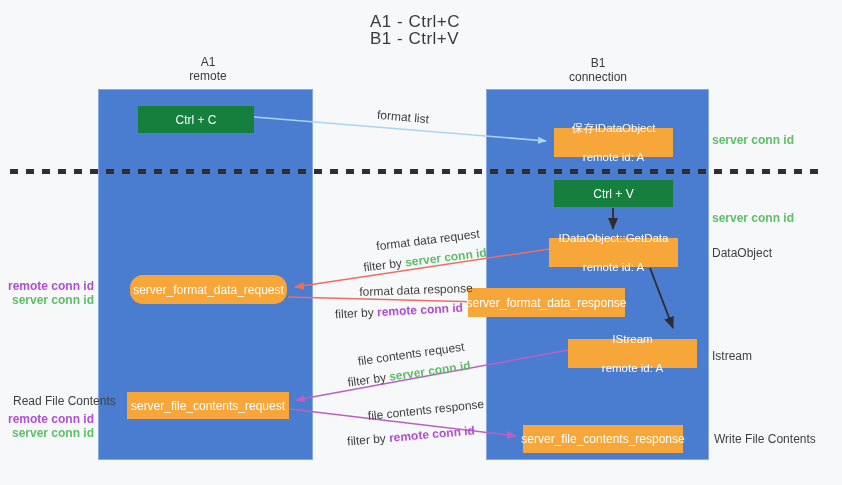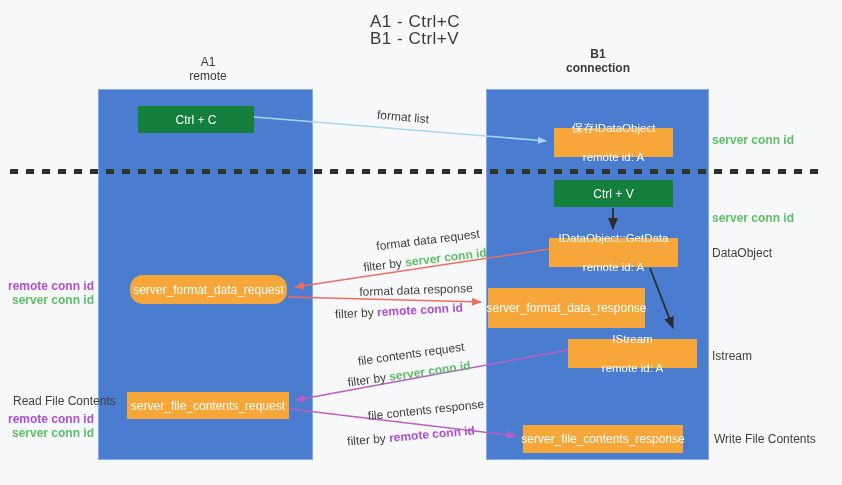--- a/index.html
+++ b/index.html
@@ -50,21 +50,21 @@
 
 <div class="abs title">
   <div>A1 - Ctrl+C</div>
   <div>B1 - Ctrl+V</div>
 </div>
 
 <div class="abs col-header" style="left:208px;top:55px;">
   <div>A1</div>
   <div>remote</div>
 </div>
-<div class="abs col-header" style="left:598px;top:47px;font-weight:bold;">
+<div class="abs col-header" style="left:598px;top:56px;">
   <div>B1</div>
   <div>connection</div>
 </div>
 
 <div class="abs column" style="left:98px;top:89px;width:215px;height:371px;"></div>
 <div class="abs column" style="left:486px;top:89px;width:223px;height:371px;"></div>
 
 <div class="abs dashed"></div>
 
 <svg width="842" height="485" viewBox="0 0 842 485">
@@ -106,21 +106,21 @@
 
 <div class="abs node orange" style="left:549px;top:238px;width:129px;height:29px;font-size:11.5px;line-height:13px;">
   <div class="nl">IDataObject::GetData</div>
   <div class="nl">remote id: A</div>
 </div>
 
 <div class="abs node orange" style="left:130px;top:275px;width:157px;height:29px;border-radius:13px;">
   <div class="nl">server_format_data_request</div>
 </div>
 
-<div class="abs node orange" style="left:488px;top:288px;width:157px;height:40px;text-align:right;">
+<div class="abs node orange" style="left:468px;top:288px;width:157px;height:29px;text-align:right;">
   <div class="nl">server_format_data_response</div>
 </div>
 
 <div class="abs node orange" style="left:568px;top:339px;width:129px;height:29px;font-size:11.5px;line-height:13px;">
   <div class="nl">IStream</div>
   <div class="nl">remote id: A</div>
 </div>
 
 <div class="abs node orange" style="left:127px;top:392px;width:162px;height:27px;">
   <div class="nl">server_file_contents_request</div>

